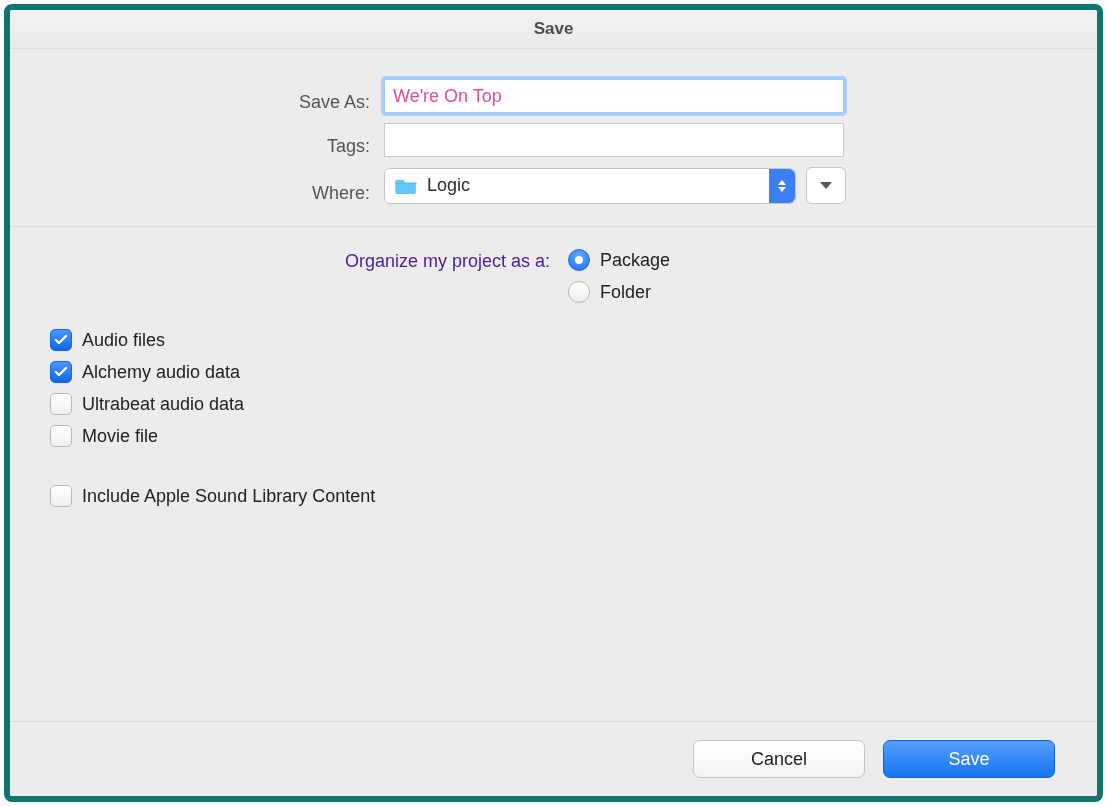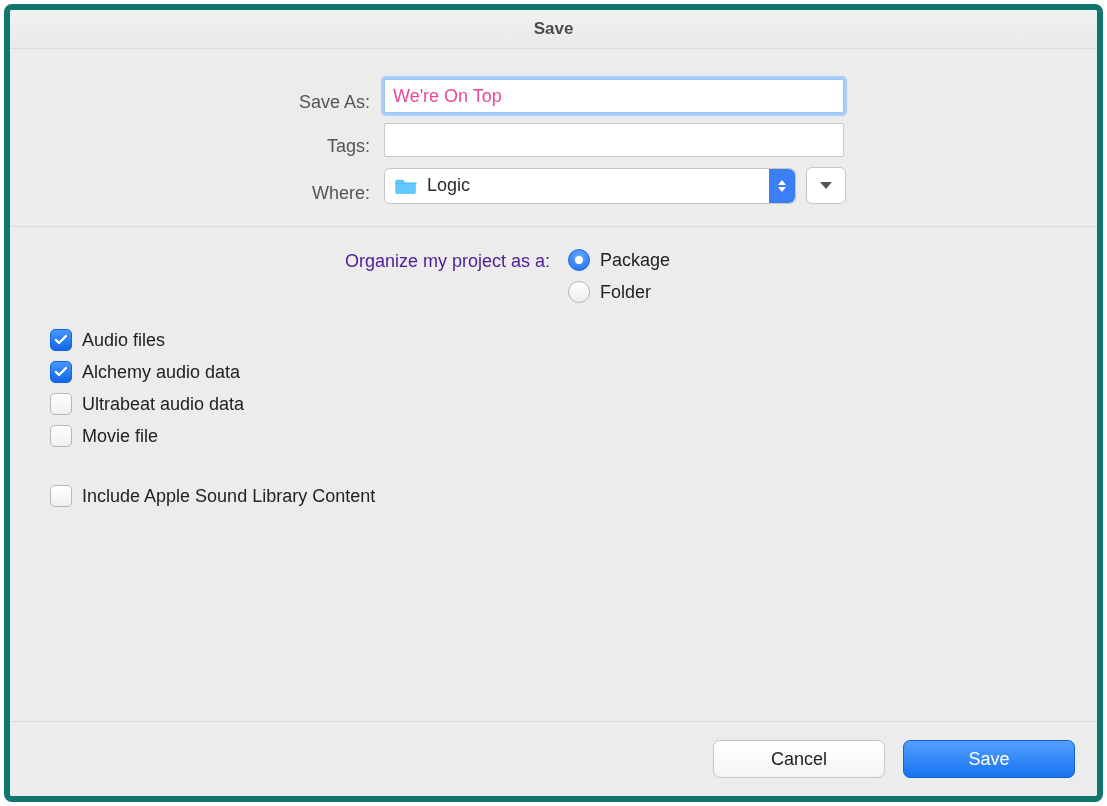--- a/index.html
+++ b/index.html
@@ -131,21 +131,21 @@
   }
   .chk.checked{
     background:linear-gradient(#4a95ff,#1266e8);
     border-color:#1266e8;
   }
   .chk.checked svg{display:block;}
   .chk svg{display:none;}
   .spacer{height:18px;}
   .footer{
     border-top:1px solid #d9d9d9;
-    padding:18px 22px;
+    padding:18px 42px;
     display:flex;justify-content:flex-end;gap:18px;
     background:#ececec;
   }
   .btn{
     min-width:130px;height:36px;
     border:1px solid #c5c5c5;border-radius:7px;
     background:linear-gradient(#fff,#f4f4f4);
     font-size:18px;color:#222;
     display:flex;align-items:center;justify-content:center;
     padding:0 20px;

